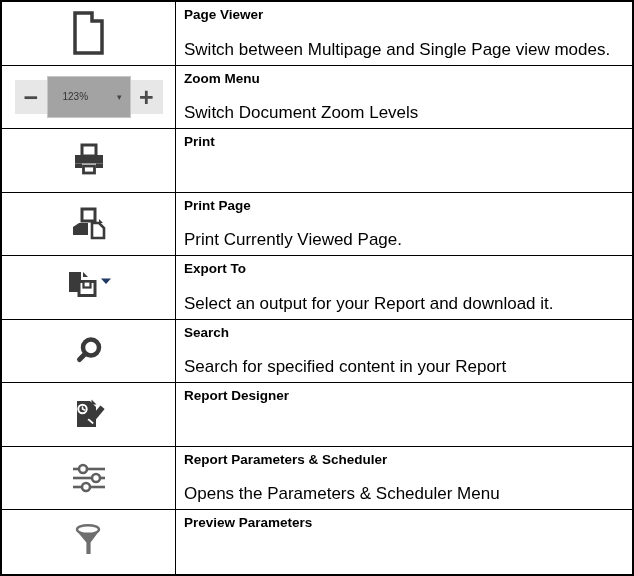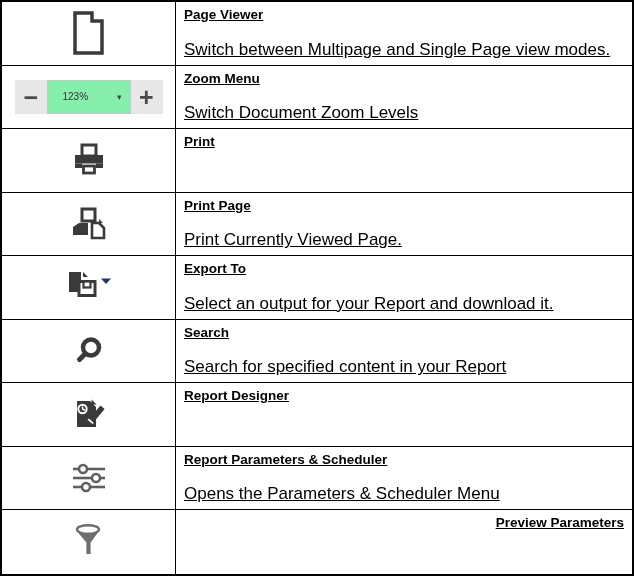--- a/index.html
+++ b/index.html
@@ -13,38 +13,38 @@
     grid-template-rows:repeat(9,1fr);
   }
   .icon-cell{
     border-right:1px solid #000;
     border-bottom:1px solid #000;
     display:flex;align-items:center;justify-content:center;
   }
   .text-cell{
     border-bottom:1px solid #000;
     padding:5px 8px 7px 8px;
-    display:flex;flex-direction:column;justify-content:space-between;text-decoration:underline;
-  }
-  .row-last .icon-cell,.row-last .text-cell{border-bottom:none;text-align:right;}
+    display:flex;flex-direction:column;justify-content:space-between;
+  }
+  .row-last .icon-cell,.row-last .text-cell{border-bottom:none;}
   .row{display:contents;}
   .feature-title{font-weight:bold;font-size:13.5px;line-height:16px;}
   .feature-desc{font-size:17px;line-height:16px;}
   
   .zoombar{
     width:148px;height:34px;background:#e7e7e7;
     display:flex;align-items:center;justify-content:space-between;
     padding:0 9px;
   }
   .zoom-btn{
     font-size:25px;font-weight:bold;color:#4a4a4a;
     line-height:20px;user-select:none;cursor:default;
   }
   .zoom-select{
-    width:84px;height:34px;background:#86efac;border:1px solid #c6c6c6;
+    width:84px;height:42px;background:#a3a3a3;border:1px solid #c6c6c6;
     display:flex;align-items:center;
   }
   .zoom-value{font-size:10px;color:#333;margin-left:15px;}
   .zoom-caret{font-size:9px;color:#444;margin-left:auto;margin-right:8px;}
   svg{display:block;}
 </style>
 </head>
 <body>
 
 <div class="doc-table">

